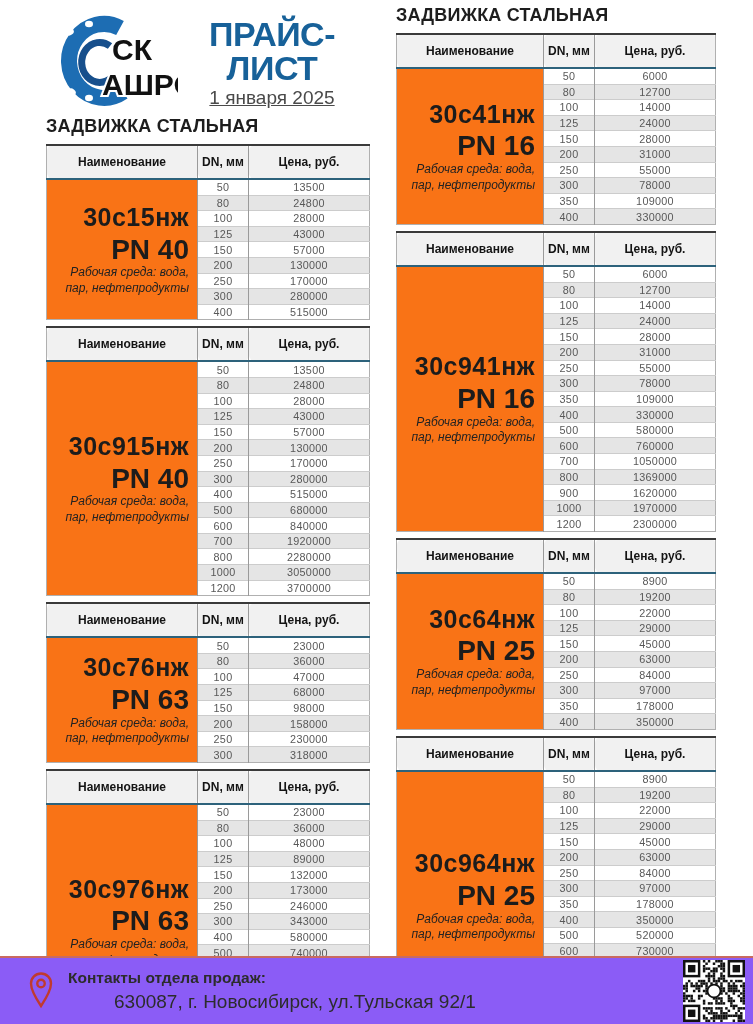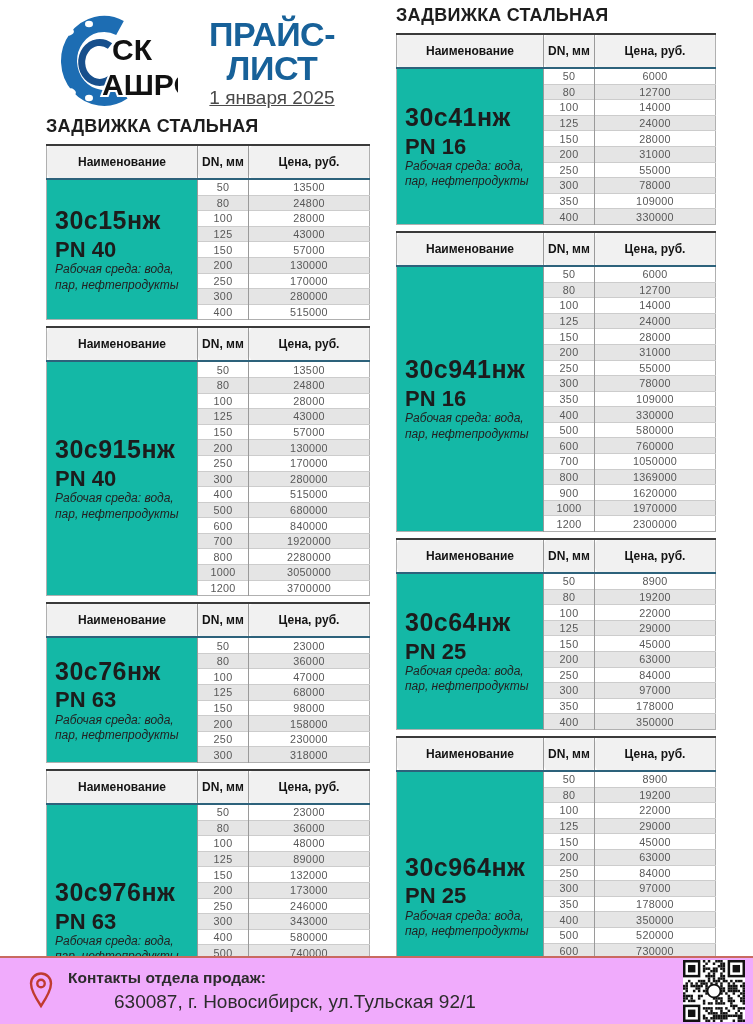--- a/index.html
+++ b/index.html
@@ -26,28 +26,28 @@
   table.price-table th{height:30px;font-size:12px;font-weight:700;color:#141414;
     background:#f1f1f1;border-bottom:2px solid #2d627b;border-radius:6px;}
   table.price-table th.c-dn,table.price-table td.c-dn{width:48px;}
   table.price-table th.c-price,table.price-table td.c-price{width:118px;}
   table.price-table th + th, table.price-table td.c-dn, table.price-table td.c-price{
     border-left:1px solid #9a9a9a;}
   td.cell{height:14.6px;padding:0;text-align:center;font-size:10.8px;color:#585858;
     letter-spacing:0.3px;}
   tr.striped td.cell{background:#e5e5e5;}
   tbody tr + tr td.cell{border-top:1px solid #cccccc;}
-  td.name-cell{background:#14b8a6;border-right:1px solid #9a9a9a;vertical-align:middle;
-    text-align:left;padding:6px 8px;}
+  td.name-cell{background:#f97316;border-right:1px solid #9a9a9a;vertical-align:middle;
+    text-align:right;padding:6px 8px;}
   .model{font-size:25px;font-weight:700;color:#1c1c1c;letter-spacing:0.5px;line-height:1.15;}
-  .pn{font-size:22px;font-weight:700;color:#1c1c1c;margin-top:3px;line-height:1.1;}
+  .pn{font-size:28px;font-weight:700;color:#1c1c1c;margin-top:3px;line-height:1.1;}
   .note{font-size:12px;font-style:italic;color:#222;line-height:1.3;}
 
   
-  .footer{position:absolute;left:0;right:0;bottom:0;height:66px;background:#f0abfc;
+  .footer{position:absolute;left:0;right:0;bottom:0;height:66px;background:#8b5cf6;
     border-top:2px solid #c96a61;display:flex;align-items:center;padding:0 8px 0 26px;gap:12px;}
   .contact-block{flex:1;}
   .contact-title{font-size:15.5px;font-weight:700;color:#2c2c2c;line-height:1.35;}
   .contact-addr{font-size:19px;color:#2c2c2c;line-height:1.35;margin-left:46px;}
   .reach-block{display:flex;flex-direction:column;gap:5px;margin-right:16px;}
   .reach-row{display:flex;align-items:center;gap:8px;}
   .phone-num{font-size:16.5px;font-weight:700;color:#222;}
   .email-addr{font-size:15.5px;color:#222;}
   .at-badge{width:18px;height:18px;border-radius:50%;background:#c03a2f;color:#fff;
     font-size:13px;font-weight:700;display:flex;align-items:center;justify-content:center;line-height:1;}

